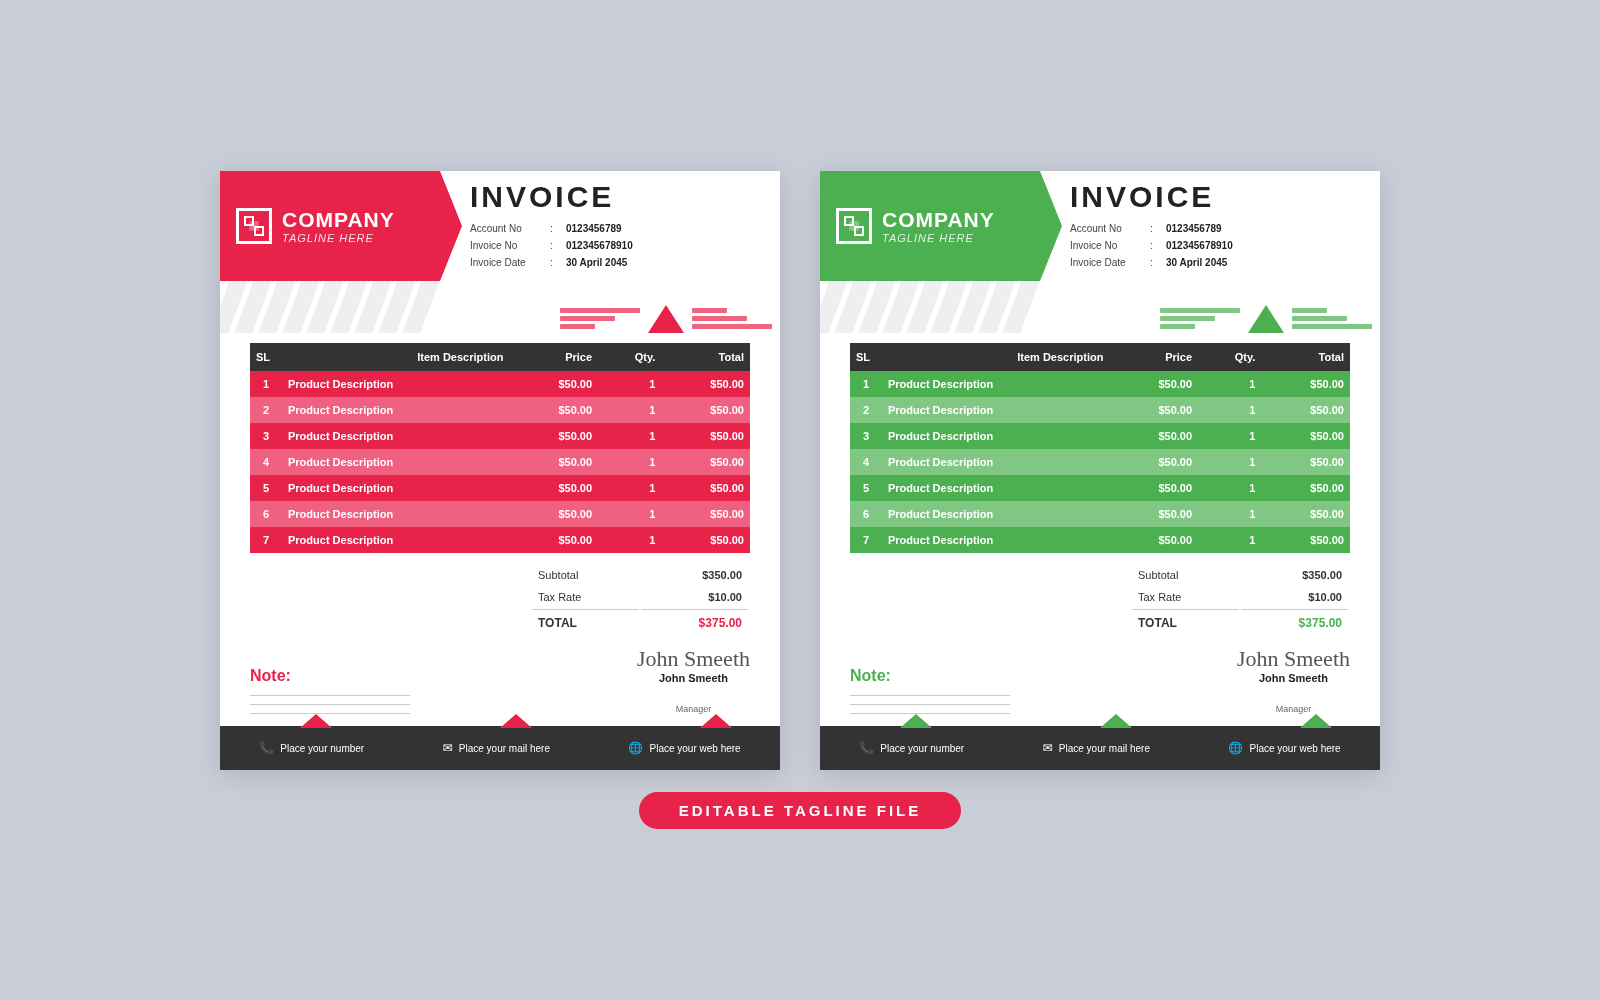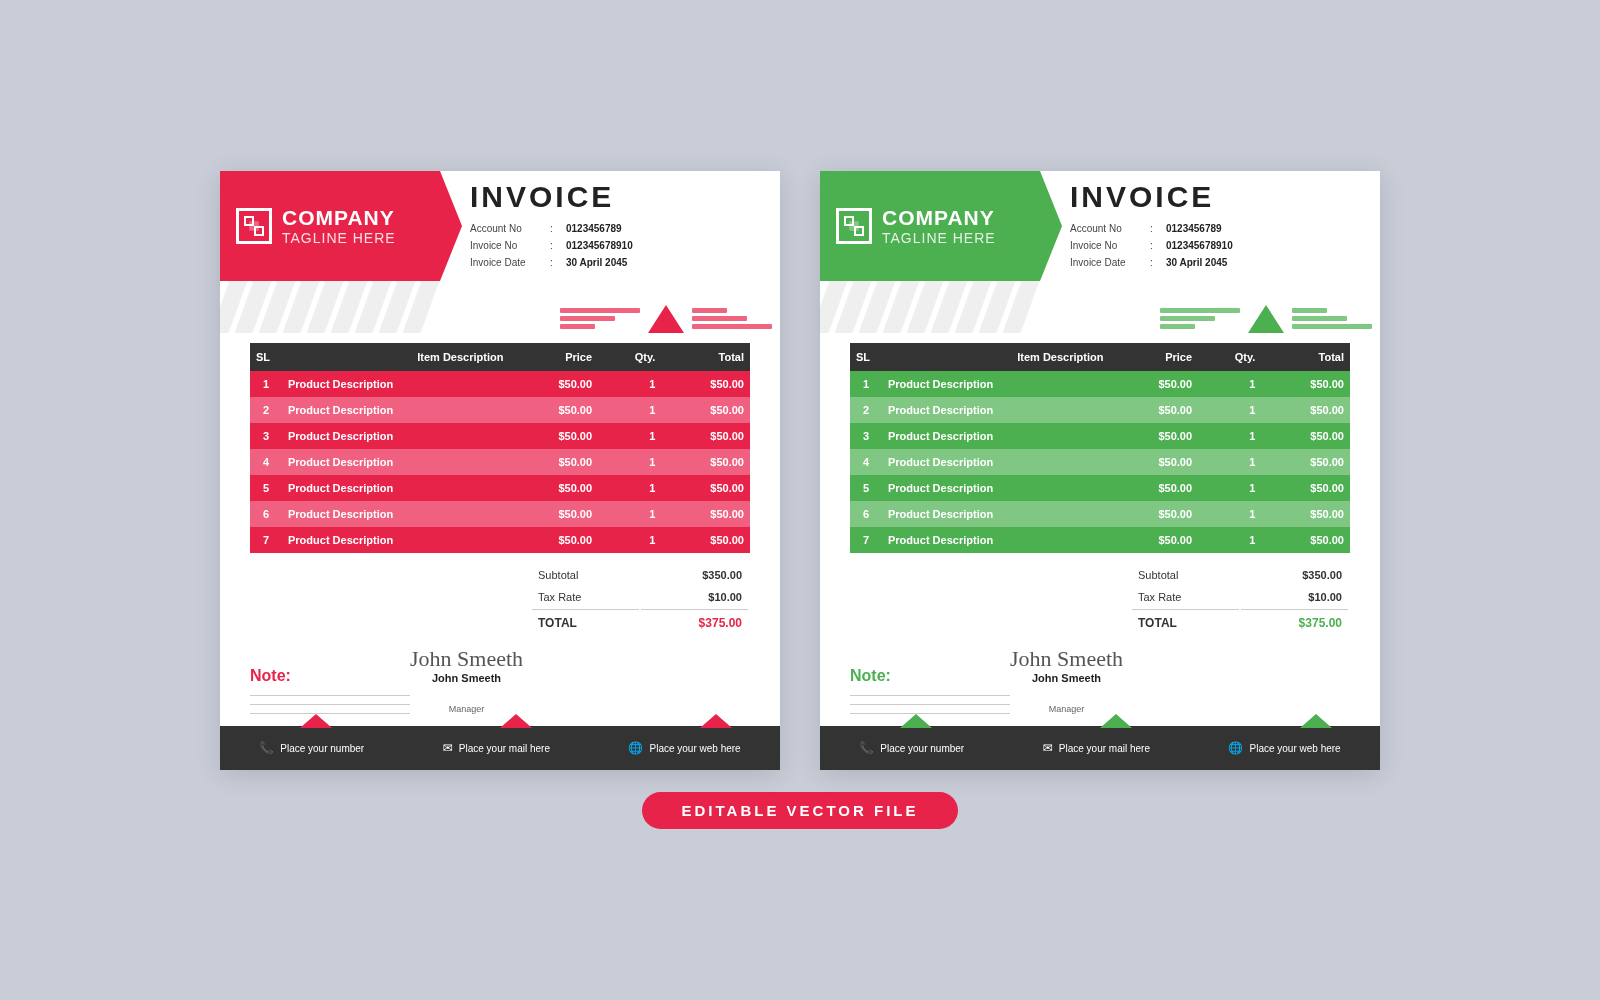--- a/index.html
+++ b/index.html
@@ -59,22 +59,23 @@
     .logo-icon svg { width: 22px; height: 22px; }
     .logo-text .company-name {
       color: #fff;
       font-size: 21px;
       font-weight: 900;
       letter-spacing: 1px;
       line-height: 1.1;
     }
     .logo-text .tagline {
       color: rgba(255,255,255,0.85);
-      font-size: 14px;
+      font-size: 11px;
       letter-spacing: 1px;
+      font-style: italic;
     }
     
     .logo-arrow {
       position: absolute;
       right: -22px;
       top: 0;
       width: 0;
       height: 0;
       border-top: 55px solid transparent;
       border-bottom: 55px solid transparent;
@@ -243,21 +244,21 @@
       border-top: 1px solid #ccc;
       padding-top: 6px;
     }
     .totals-table tr.total-row td:last-child.red { color: #e8234a; }
     .totals-table tr.total-row td:last-child.green { color: #4caf50; }
 
     
     .inv-bottom {
       display: flex;
       padding: 12px 30px 12px 30px;
-      justify-content: flex-start;
+      justify-content: space-between;
       align-items: flex-end;
     }
     .note-section {}
     .note-label {
       font-size: 16px;
       font-weight: 900;
       margin-bottom: 10px;
     }
     .note-label.red { color: #e8234a; }
     .note-label.green { color: #4caf50; }
@@ -707,13 +708,13 @@
         <span>Place your mail here</span>
       </div>
       <div class="footer-item">
         <span class="footer-icon">🌐</span>
         <span>Place your web here</span>
       </div>
     </div>
   </div>
 </div>
 
-<div class="bottom-badge">EDITABLE VECTOR  FILE</div>
+<div class="bottom-badge">EDITABLE TAGLINE  FILE</div>
 
 </body></html>

